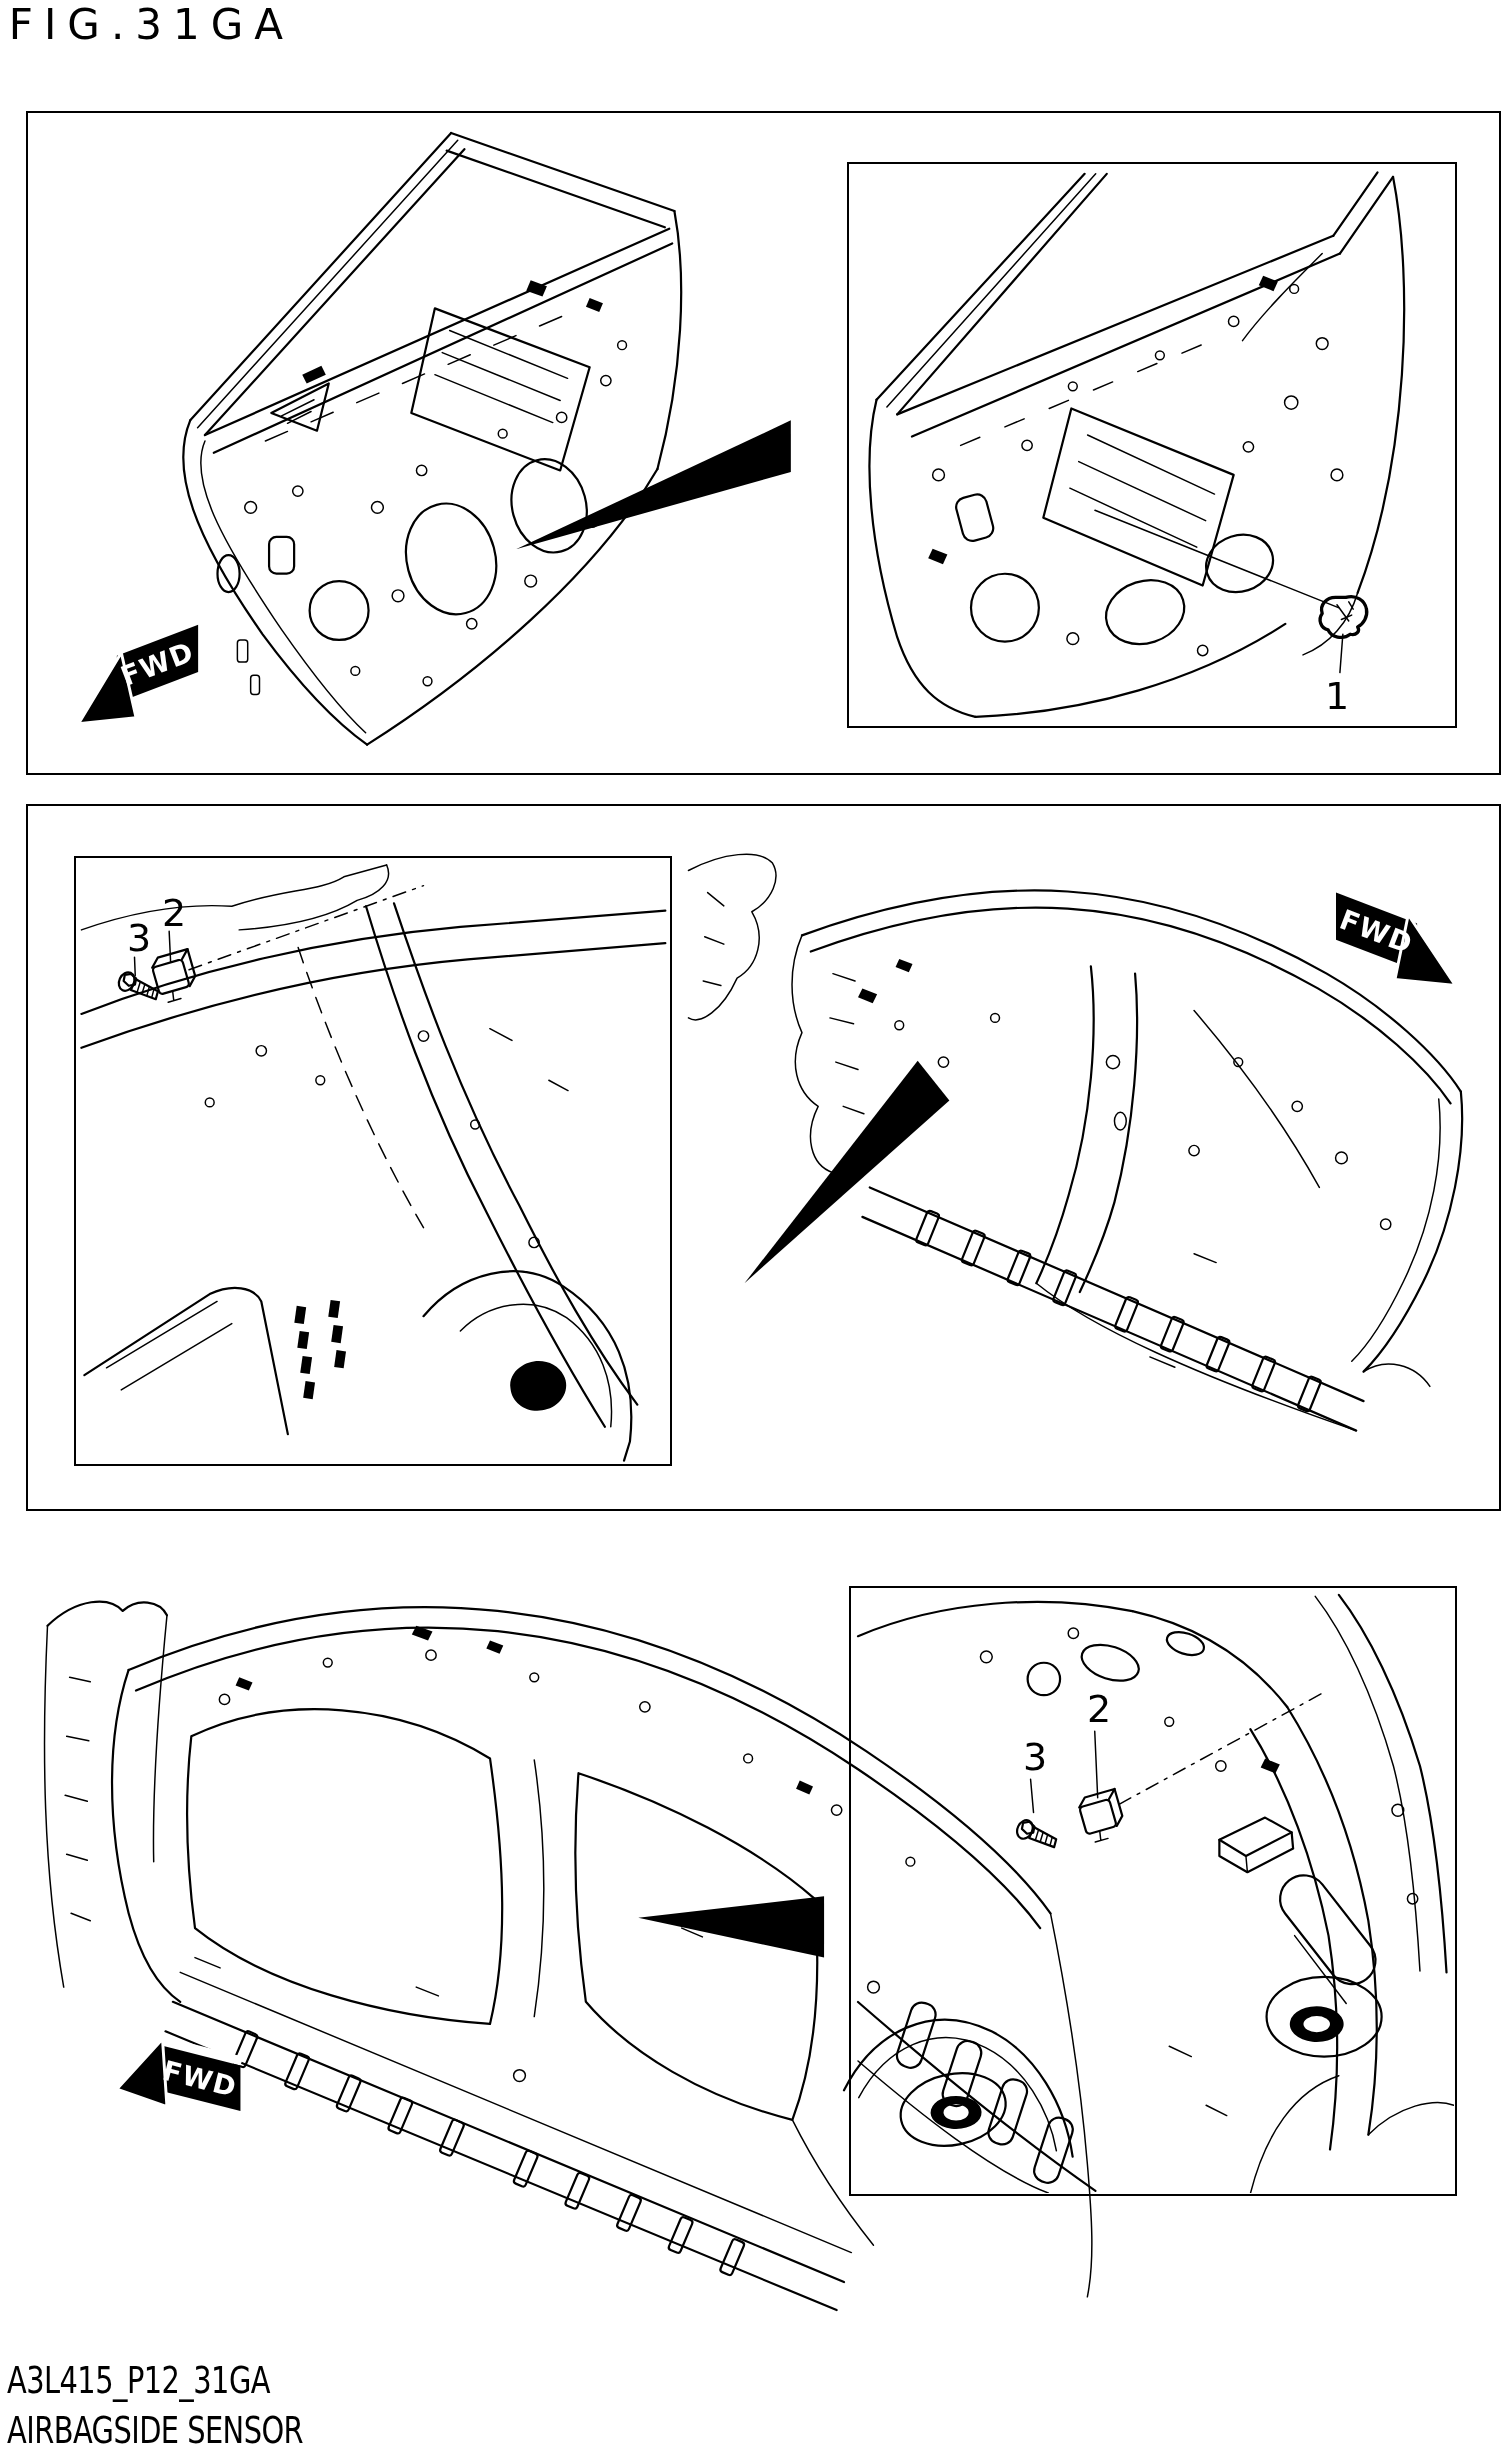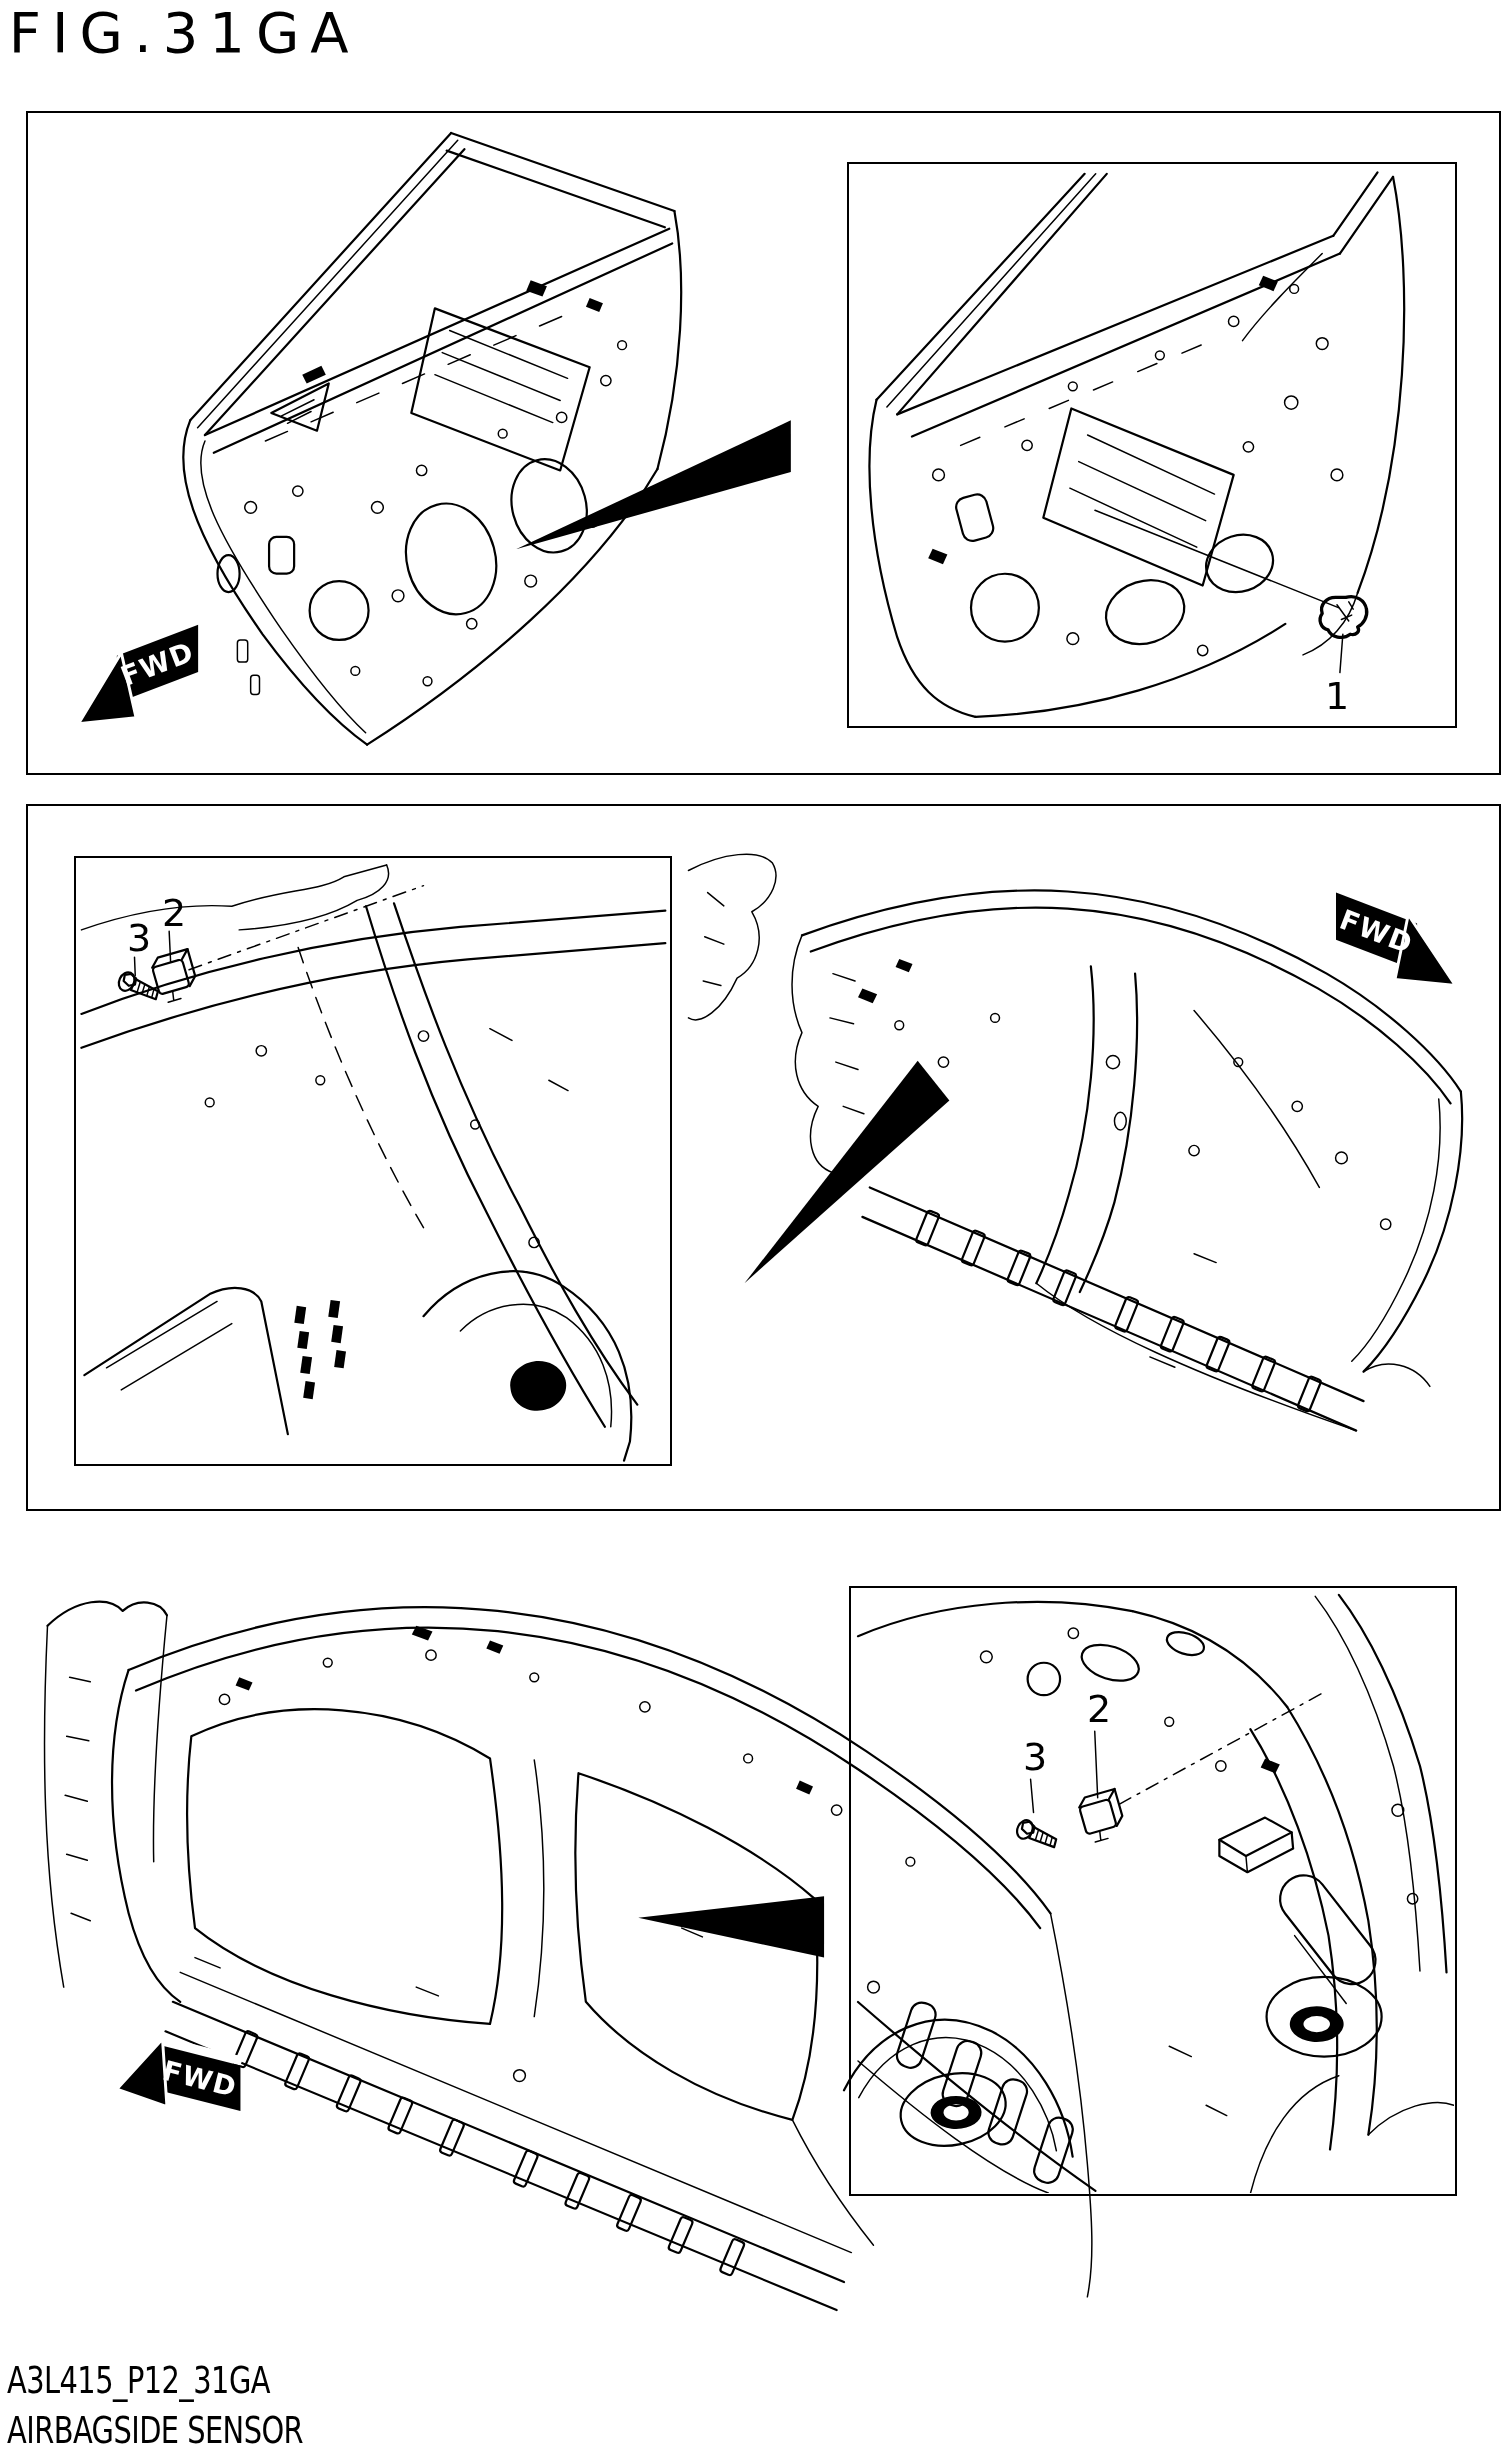--- a/index.html
+++ b/index.html
@@ -1,18 +1,18 @@
 <!DOCTYPE html>
 <html style="font-size:11.8px"><head>
 <meta charset="utf-8">
 <style>
   html,body{margin:0;padding:0;background:#888;}
   .page{position:relative;width:1507px;height:2450px;background:#ffffff;
         font-family:"DejaVu Sans","Liberation Sans",sans-serif;color:#000;overflow:hidden;}
-  .title{position:absolute;left:8.8px;top:0px;font-size:56px;letter-spacing:11px;
+  .title{position:absolute;left:8.8px;top:0px;font-size:42px;letter-spacing:11px;
          font-weight:500;white-space:nowrap;}
   .box{position:absolute;border:2.9px solid #000;box-sizing:border-box;background:transparent;}
   #box-top{left:26px;top:111px;width:1475px;height:664px;}
   #box-top-detail{left:847px;top:162px;width:610px;height:566px;}
   #box-mid{left:26px;top:804px;width:1475px;height:707px;}
   #box-mid-detail{left:74px;top:856px;width:598px;height:610px;}
   #box-bot-detail{left:849px;top:1586px;width:608px;height:610px;}
   .art{position:absolute;}
   .art path,.art ellipse,.art circle,.art rect,.art polyline{fill:none;stroke:#000;
       stroke-width:3;stroke-linecap:round;stroke-linejoin:round;}

